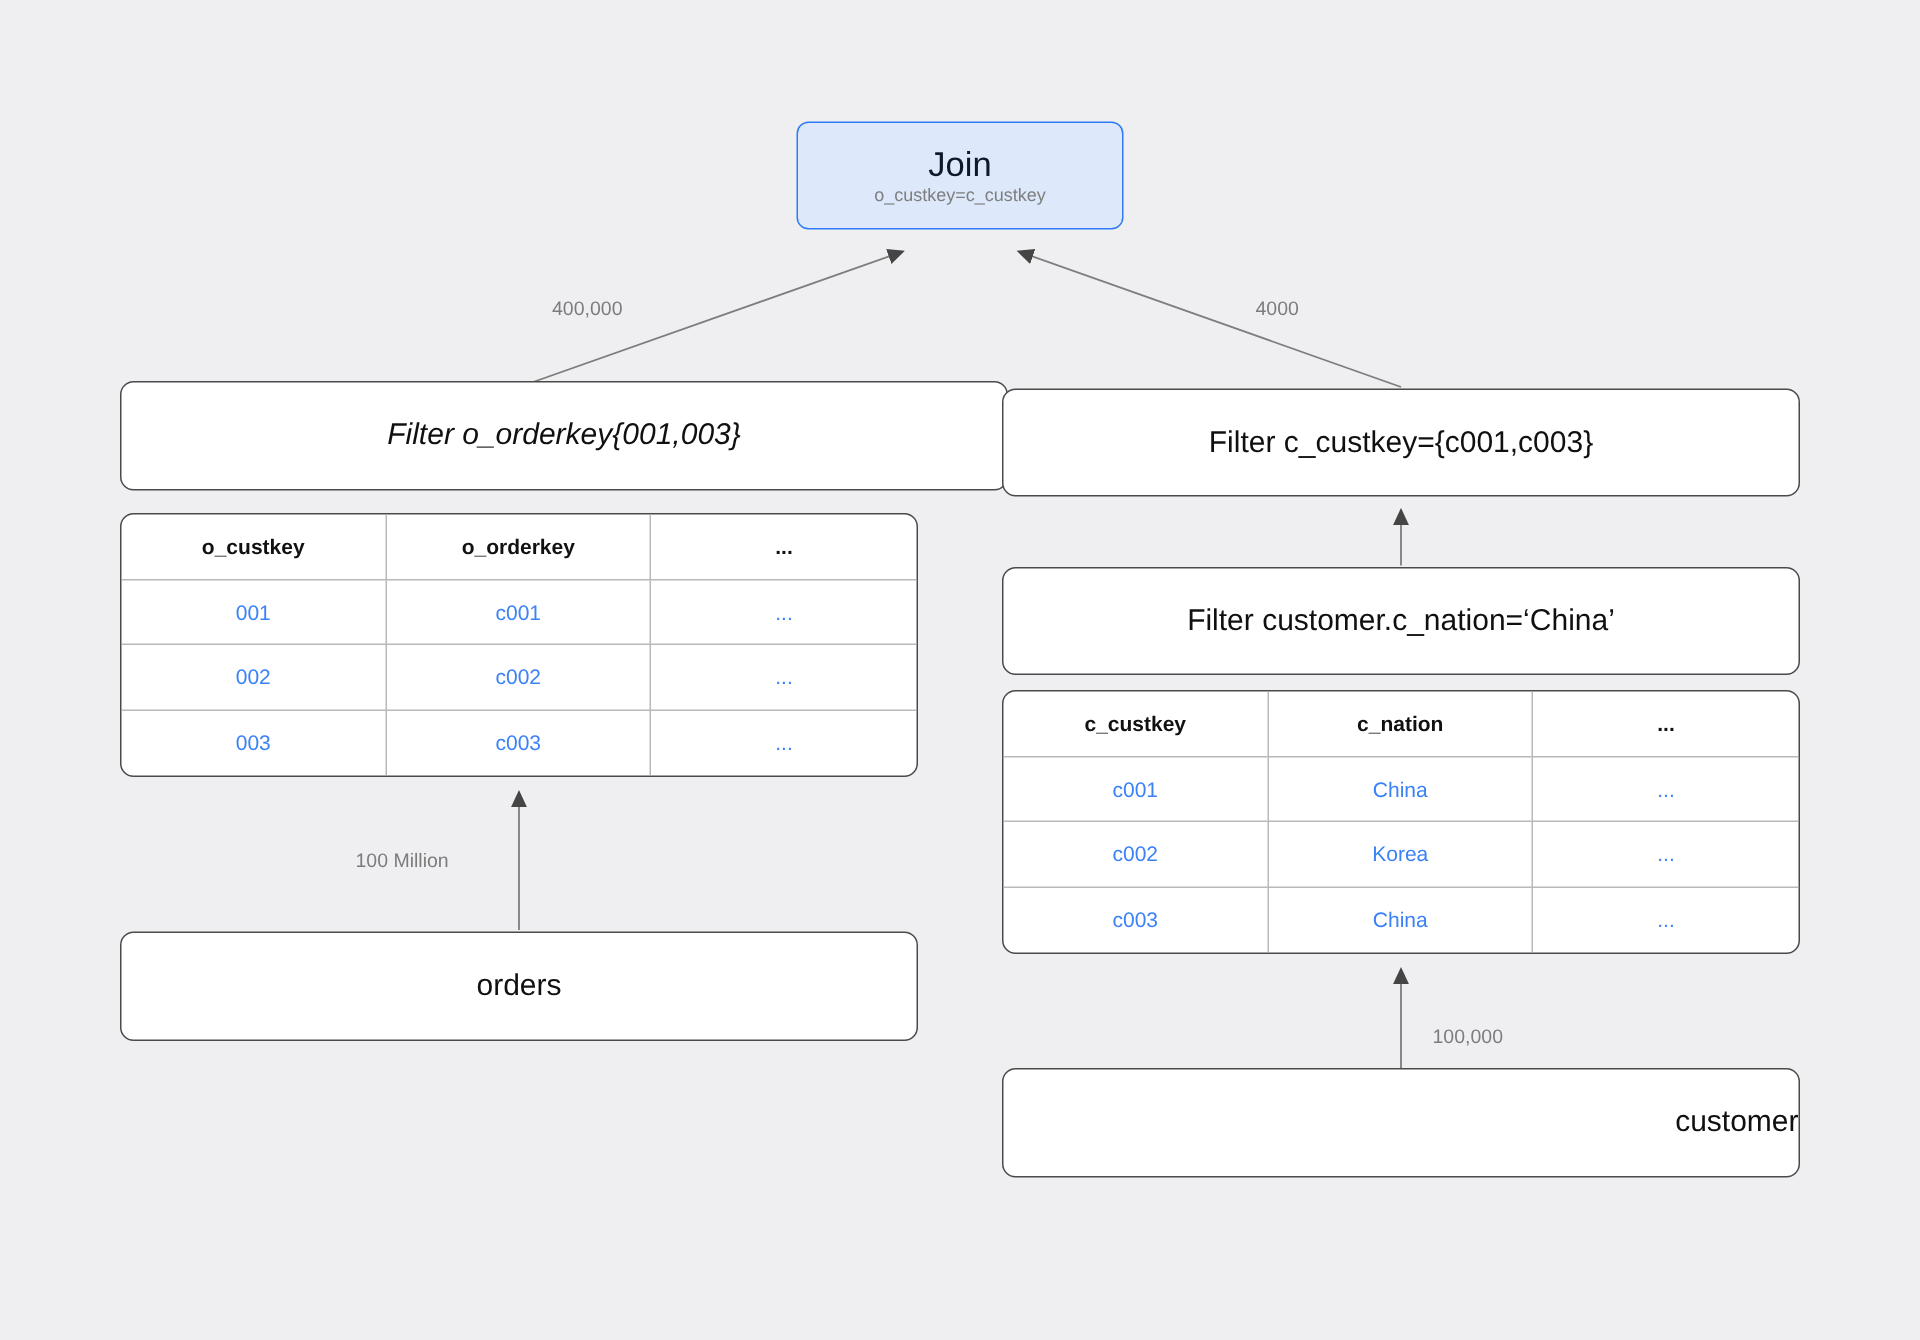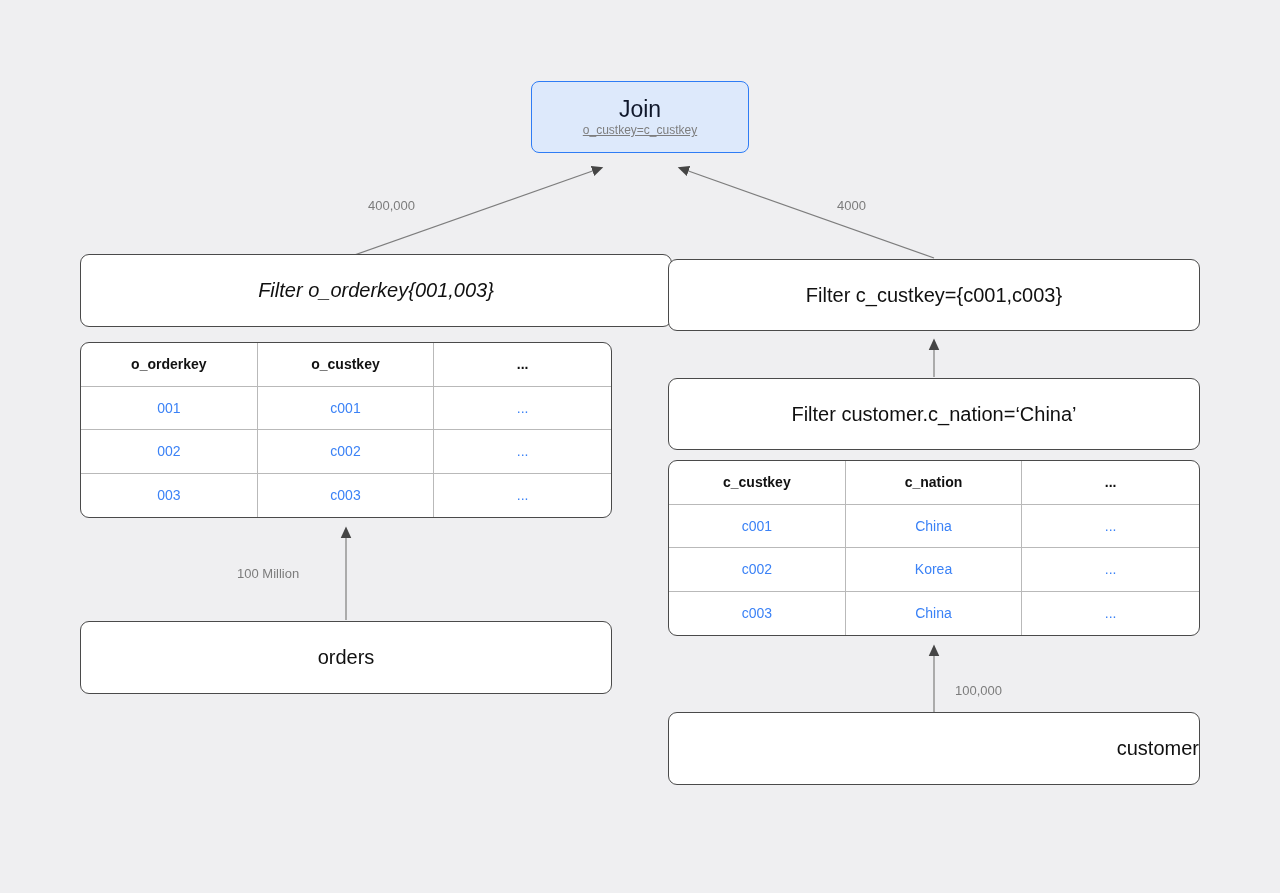--- a/index.html
+++ b/index.html
@@ -42,21 +42,20 @@
   .join-title {
     font-size: 23px;
     line-height: 26px;
     color: #0f172a;
   }
   .join-sub {
     font-size: 12px;
     line-height: 15px;
     color: #7e7e7e;
     margin-top: 1px;
-    text-decoration: underline;
   }
   .filter-label {
     font-size: 20px;
     color: #101010;
   }
   .source-label {
     font-size: 20px;
     color: #101010;
   }
   .node.l-filter   { left: 80px;  top: 254px; width: 592px; height: 73px; font-style: italic; }
@@ -126,22 +125,22 @@
   <div class="node join">
     <div class="join-title">Join</div>
     <div class="join-sub">o_custkey=c_custkey</div>
   </div>
 
   <div class="node l-filter">
     <div class="filter-label">Filter o_orderkey{001,003}</div>
   </div>
 
   <div class="tbl l-tbl">
+    <div class="head">o_custkey</div>
     <div class="head">o_orderkey</div>
-    <div class="head">o_custkey</div>
     <div class="head">...</div>
     <div>001</div>
     <div>c001</div>
     <div>...</div>
     <div>002</div>
     <div>c002</div>
     <div>...</div>
     <div>003</div>
     <div>c003</div>
     <div>...</div>

